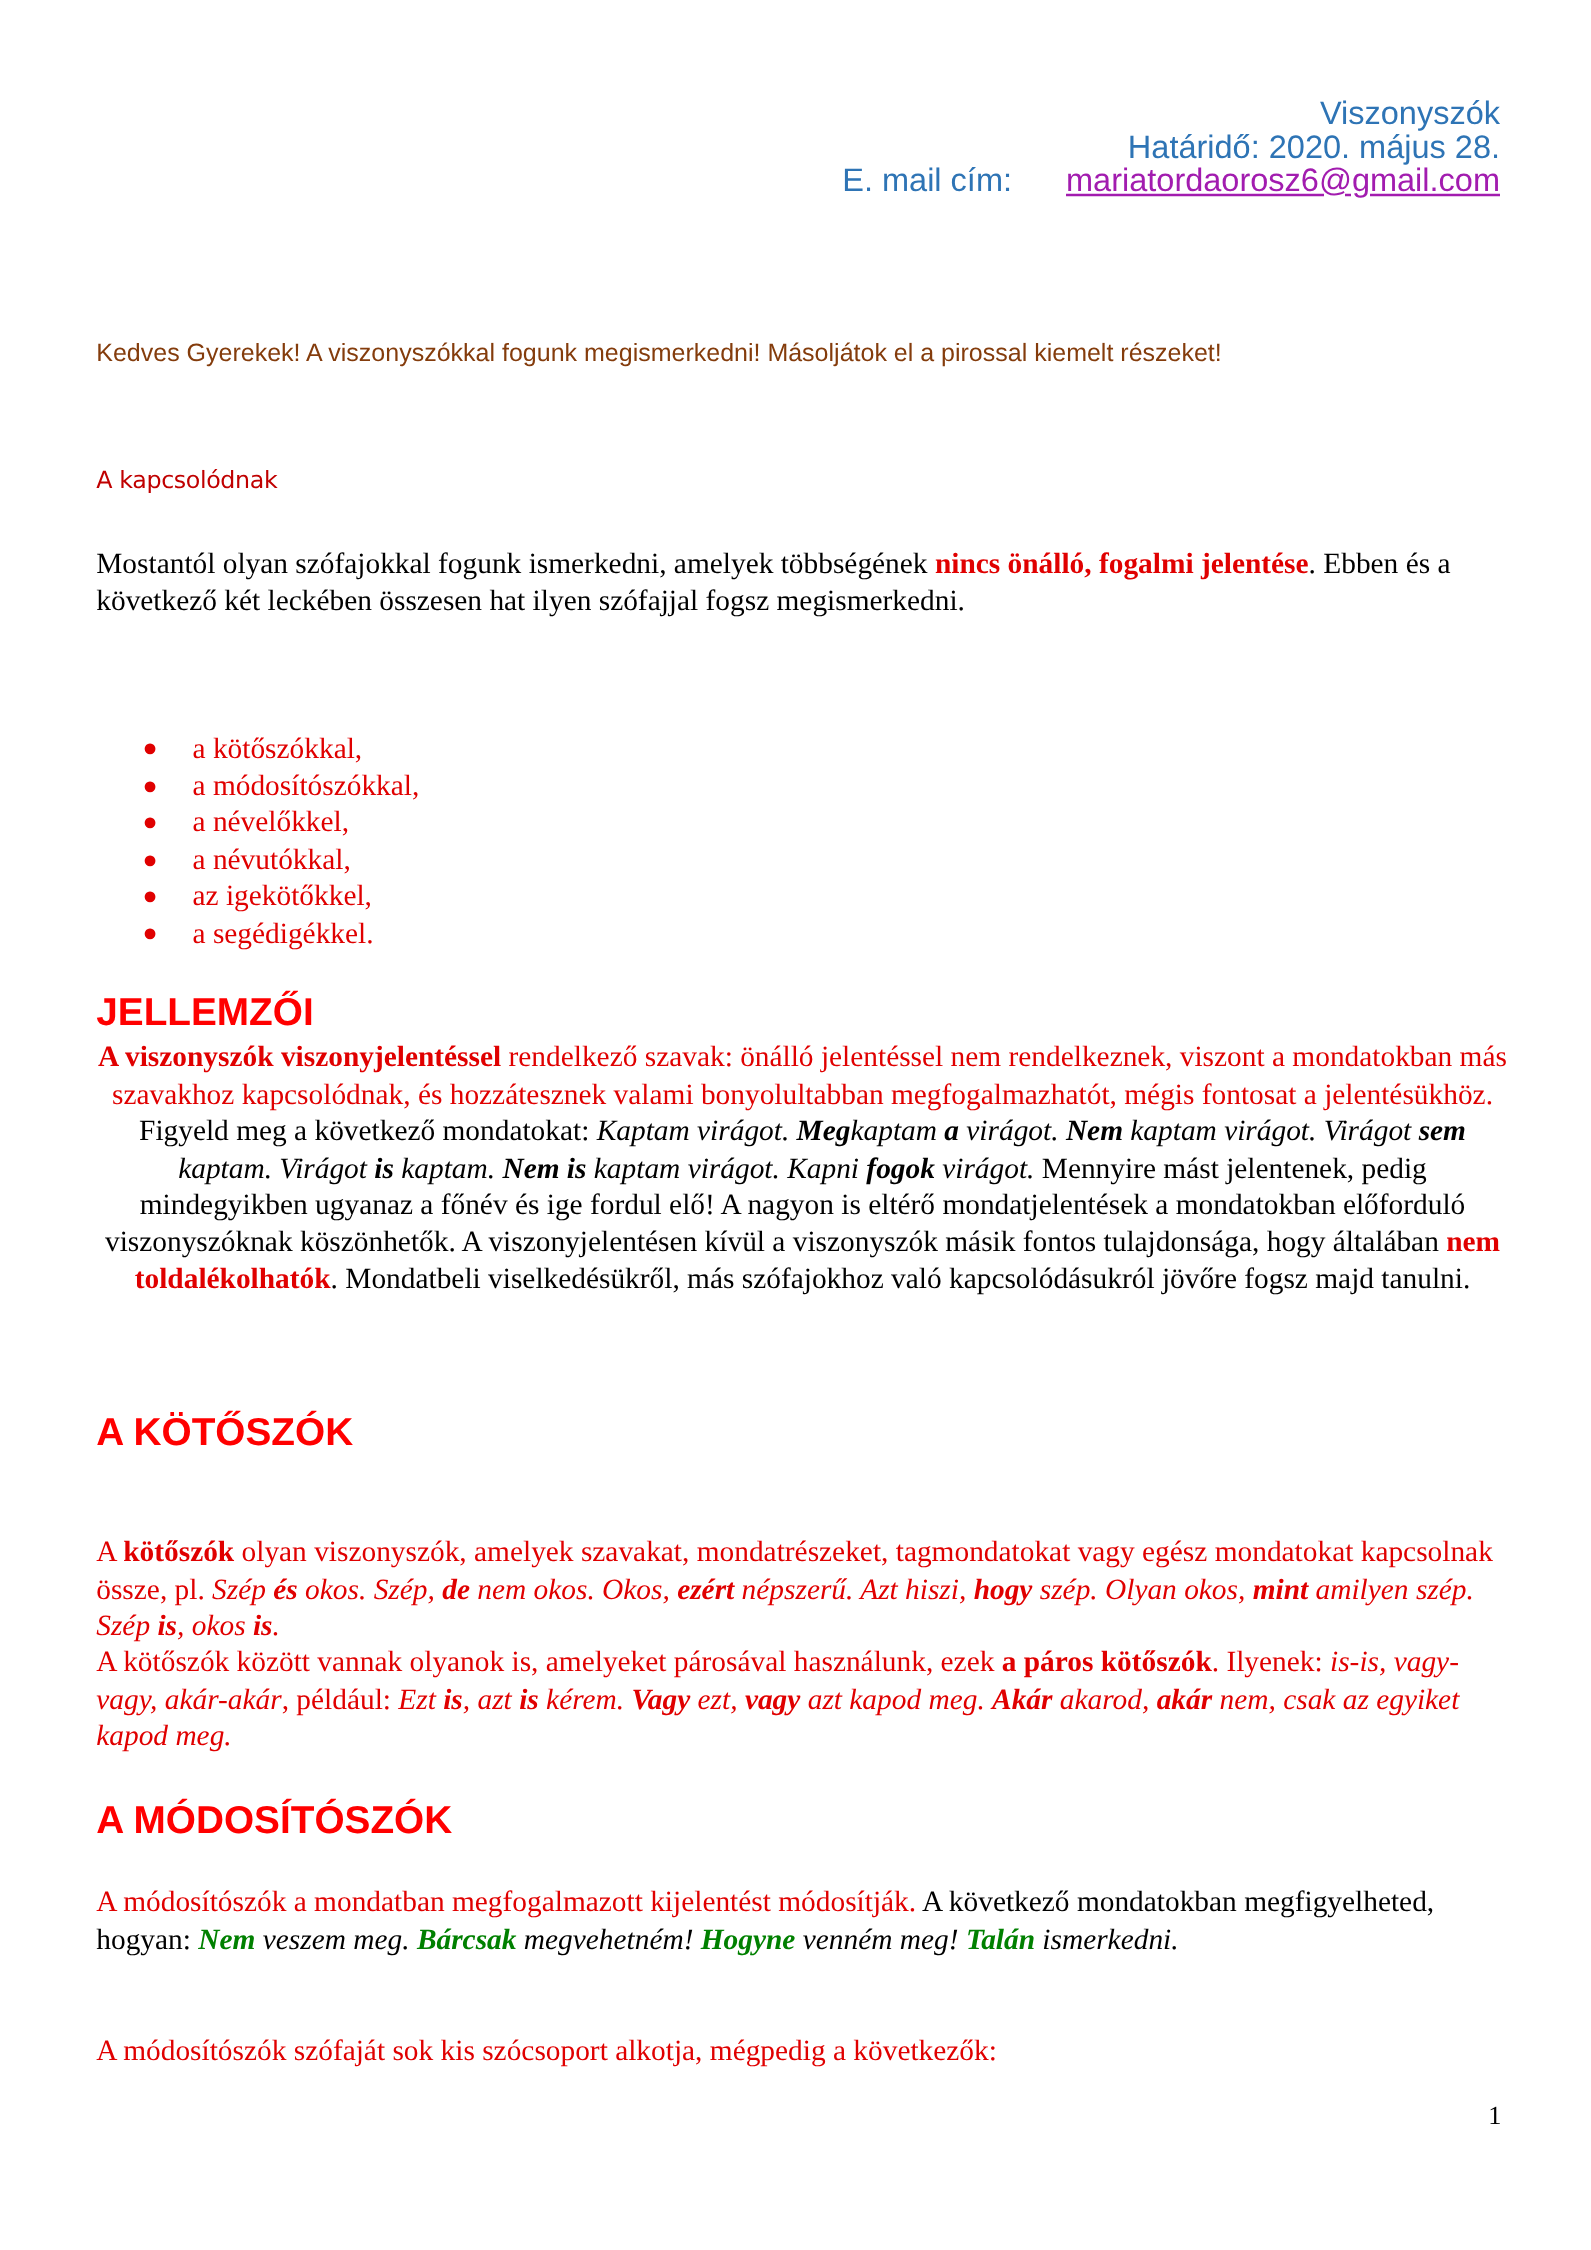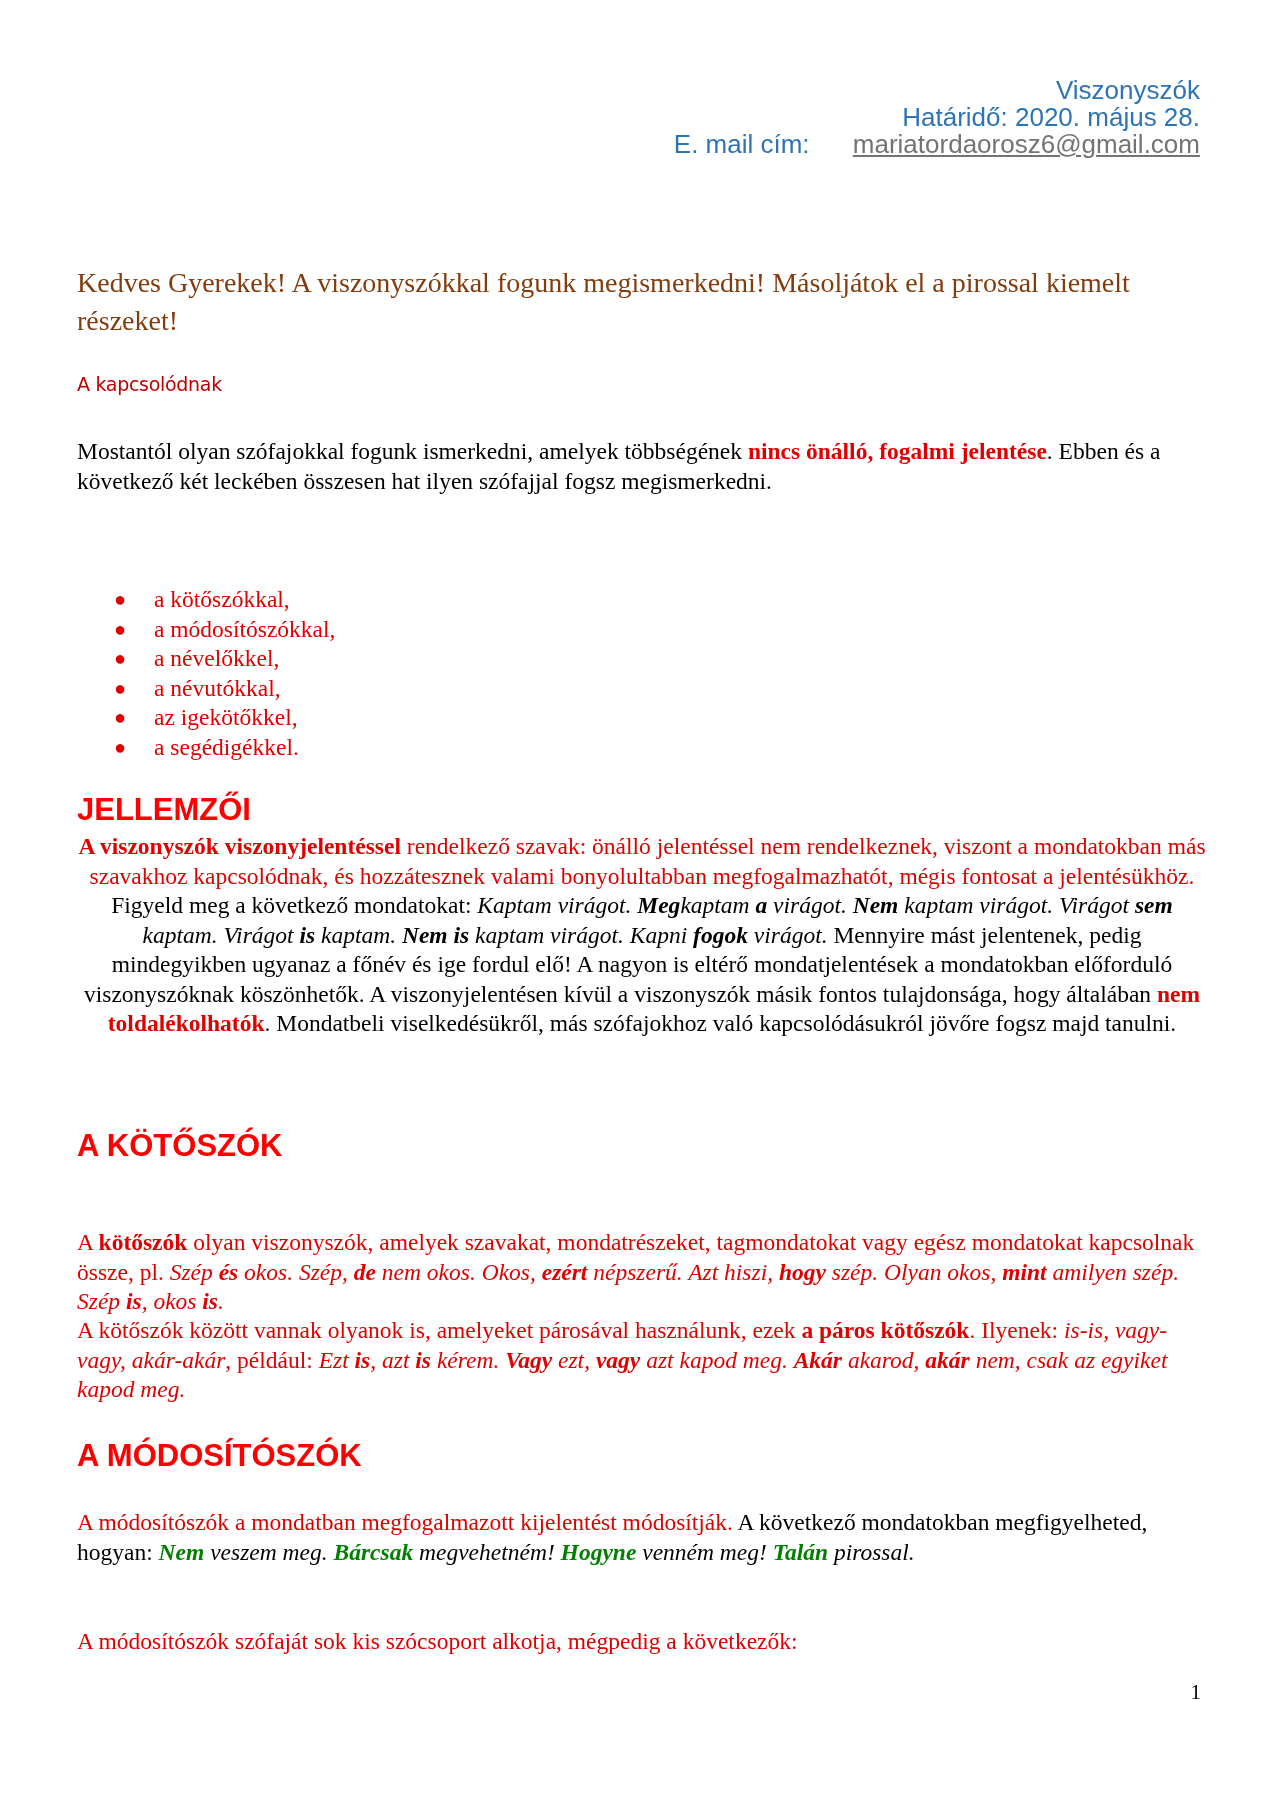--- a/index.html
+++ b/index.html
@@ -3,24 +3,24 @@
   <meta charset="utf-8">
   <style>
     html, body { margin: 0; padding: 0; background: #ffffff; }
     body { width: 1273px; height: 1800px; position: relative; overflow: hidden; }
     .page { position: absolute; left: 0; top: 0; width: 1273px; height: 1800px; }
     .header-block {
       position: absolute; right: 73px; top: 77px; text-align: right;
       font-family: "Liberation Sans", sans-serif; font-size: 26px; line-height: 27px;
       color: #2e74b5;
     }
-    .header-block a { color: #737373; text-decoration: underline; padding-left: 36px; }
+    .header-block a { color: #a21caf; text-decoration: underline; padding-left: 36px; }
     .intro {
       position: absolute; left: 77px; top: 264px; width: 1130px;
-      font-family: Liberation Serif, serif; font-size: 28px; line-height: 38px;
+      font-family: Liberation Sans, sans-serif; font-size: 20px; line-height: 38px;
       color: #843c0c;
     }
     .subtitle {
       position: absolute; left: 77px; top: 373px;
       font-family: "DejaVu Sans", sans-serif; font-size: 19px; color: #c00000;
       letter-spacing: -0.3px;
     }
     .serif {
       font-family: "Liberation Serif", serif; font-size: 23.5px; line-height: 29.5px;
       color: #000;
@@ -85,19 +85,19 @@
     <span>A </span><b>kötőszók</b><span> olyan viszonyszók, amelyek szavakat, mondatrészeket, tagmondatokat vagy egész mondatokat kapcsolnak össze, pl. </span><i id="ex-kot1"><span>Szép </span><b>és</b><span> okos. Szép, </span><b>de</b><span> nem okos. Okos, </span><b>ezért</b><span> népszerű. Azt hiszi, </span><b>hogy</b><span> szép. Olyan okos, </span><b>mint</b><span> amilyen szép. Szép </span><b>is</b><span>, okos </span><b>is</b><span>.</span></i>
   </div>
 
   <div class="abs serif red" style="top:1316px;">
     <span>A kötőszók között vannak olyanok is, amelyeket párosával használunk, ezek </span><b>a páros kötőszók</b><span>. Ilyenek: </span><i>is-is, vagy-vagy, akár-akár</i><span>, például: </span><i id="ex-kot2"><span>Ezt </span><b>is</b><span>, azt </span><b>is</b><span> kérem. </span><b>Vagy</b><span> ezt, </span><b>vagy</b><span> azt kapod meg. </span><b>Akár</b><span> akarod, </span><b>akár</b><span> nem, csak az egyiket kapod meg.</span></i>
   </div>
 
   <div class="h1" style="top:1438px;">A MÓDOSÍTÓSZÓK</div>
 
   <div class="abs serif" style="top:1508px;">
-    <span class="red">A módosítószók a mondatban megfogalmazott kijelentést módosítják.</span><span> A következő mondatokban megfigyelheted, hogyan: </span><i id="ex-mod"><b class="green">Nem</b><span> veszem meg. </span><b class="green">Bárcsak</b><span> megvehetném! </span><b class="green">Hogyne</b><span> venném meg! </span><b class="green">Talán</b><span> pirossal.</span></i>
+    <span class="red">A módosítószók a mondatban megfogalmazott kijelentést módosítják.</span><span> A következő mondatokban megfigyelheted, hogyan: </span><i id="ex-mod"><b class="green">Nem</b><span> veszem meg. </span><b class="green">Bárcsak</b><span> megvehetném! </span><b class="green">Hogyne</b><span> venném meg! </span><b class="green">Talán</b><span> ismerkedni.</span></i>
   </div>
 
   <div class="abs serif red" style="top:1627px;">A módosítószók szófaját sok kis szócsoport alkotja, mégpedig a következők:</div>
 
   <div class="page-num">1</div>
 </div>
 
 </body></html>

